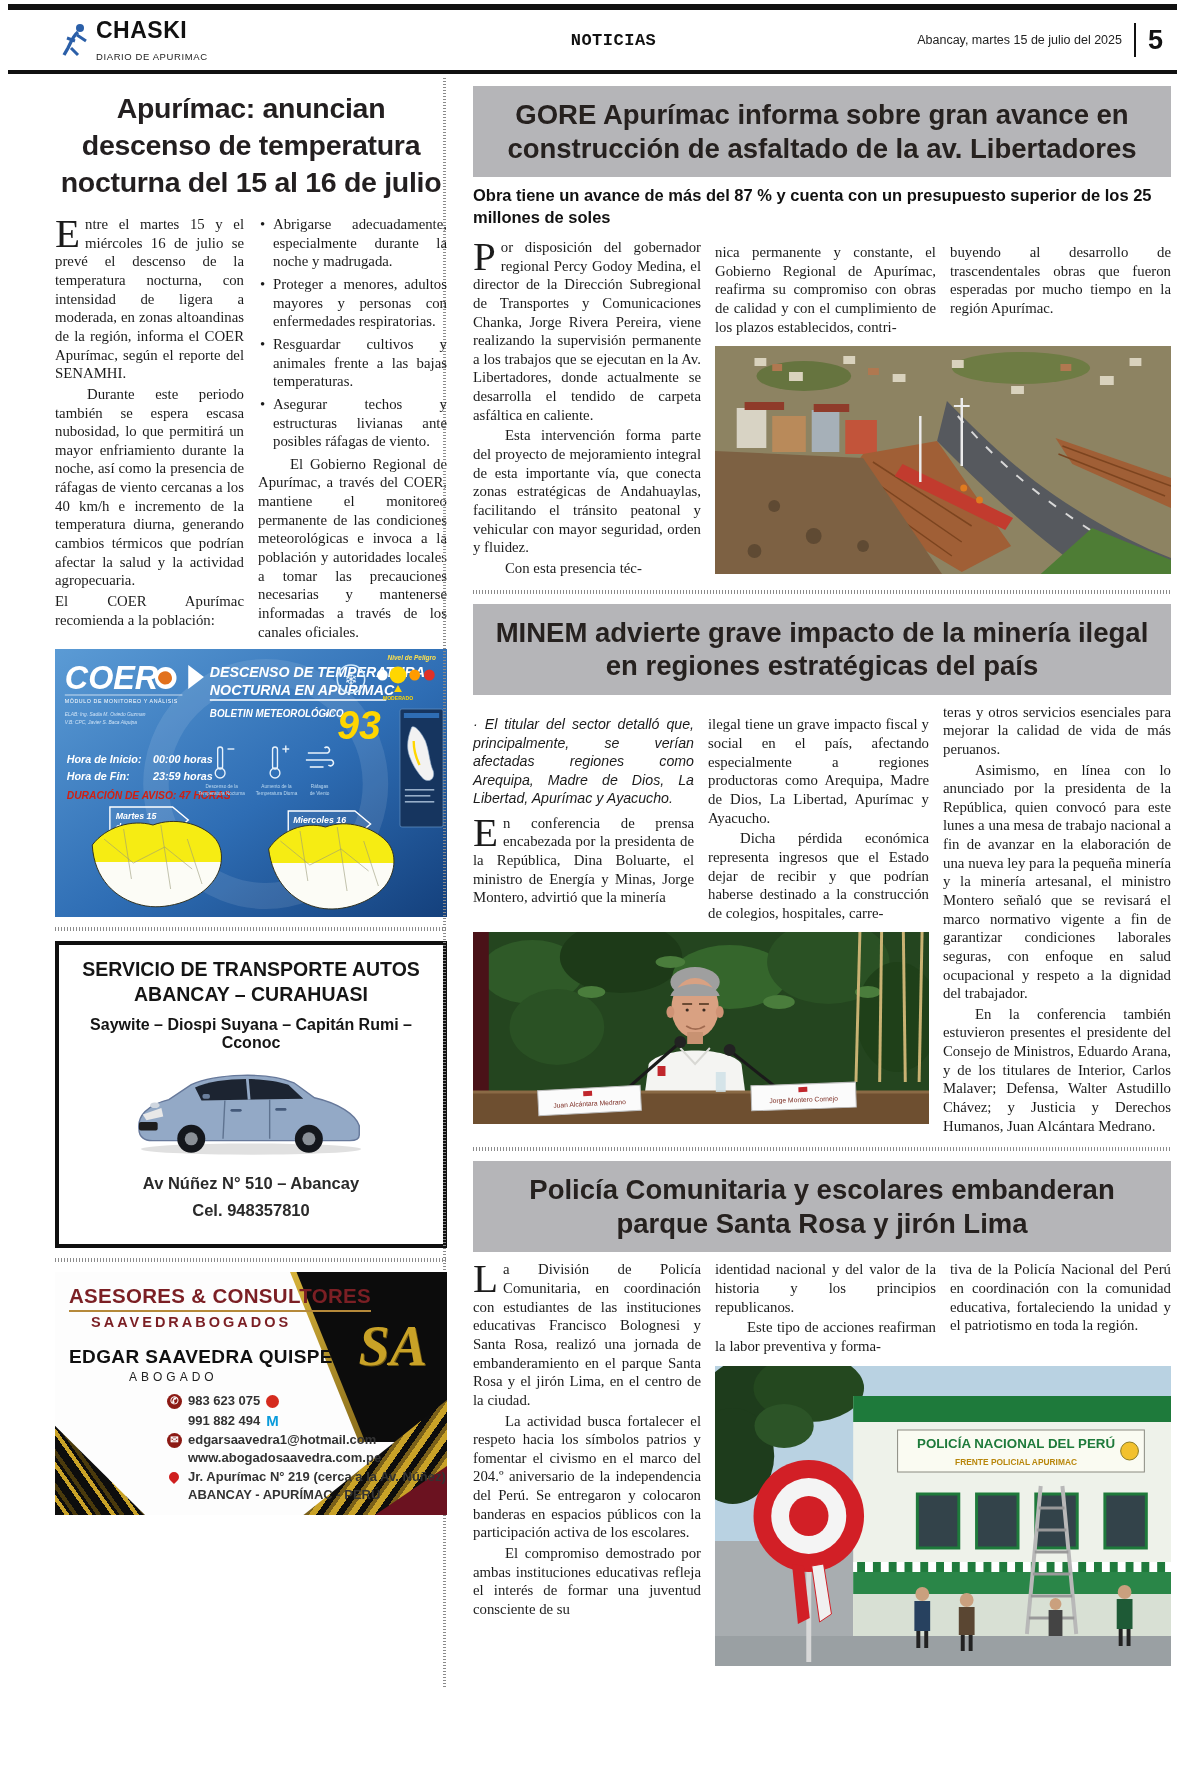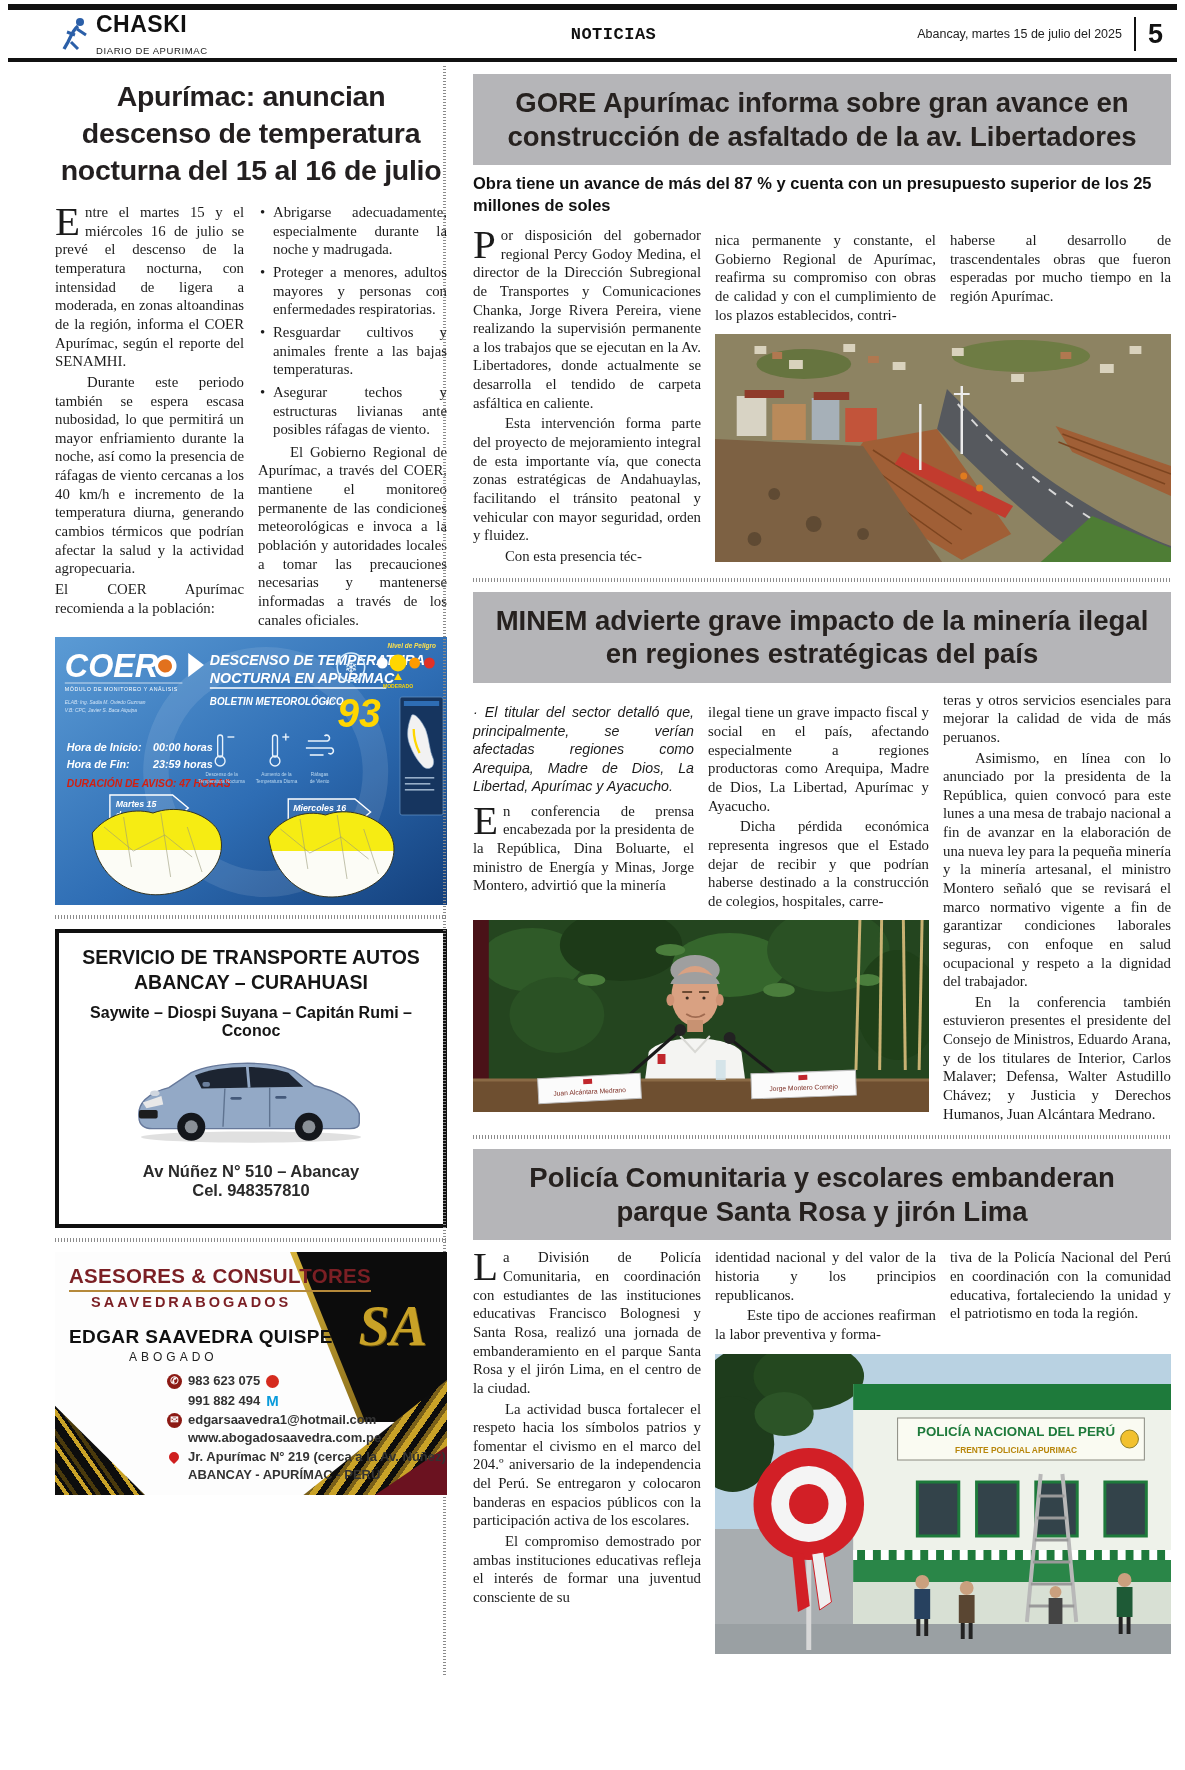--- a/index.html
+++ b/index.html
@@ -1,20 +1,20 @@
 <!DOCTYPE html>
 <html lang="es"><head>
 <meta charset="utf-8">
 <style>
   html,body{margin:0;padding:0;background:#ffffff;}
   .page{position:relative;width:1185px;height:1770px;background:#fff;overflow:hidden;
         font-family:"Liberation Serif",serif;color:#1b1b1b;}
   
   .top-rule{height:6px;background:#111;margin:4px 8px 0 8px;}
-  .masthead{display:flex;align-items:center;height:48px;margin:0 8px;padding:0 4px;gap:36px;}
+  .masthead{display:flex;align-items:center;height:60px;margin:0 8px;padding:0 4px;gap:36px;}
   .brand{display:flex;align-items:center;gap:6px;width:330px;padding-left:48px;}
   .brand-text{line-height:1;}
   .brand-name{font-family:"Liberation Sans",sans-serif;font-weight:bold;font-size:23px;letter-spacing:.5px;color:#111;}
   .brand-sub{font-family:"Liberation Sans",sans-serif;font-size:9.5px;letter-spacing:.6px;color:#222;margin-top:10px;}
   .section-title{flex:1;text-align:center;font-family:Liberation Mono, monospace;font-weight:bold;font-size:17px;letter-spacing:.5px;color:#111;}
   .date-page{display:flex;align-items:center;gap:12px;width:330px;justify-content:flex-end;padding-right:6px;}
   .edition-date{font-family:"Liberation Sans",sans-serif;font-size:12.5px;color:#222;}
   .pagenum-sep{width:2px;height:34px;background:#111;}
   .pagenum{font-family:"Liberation Sans",sans-serif;font-weight:bold;font-size:27px;color:#111;padding-right:4px;}
   .bottom-rule{height:4px;background:#111;margin:0 8px;}
@@ -42,21 +42,21 @@
   .col{flex:1;min-width:0;}
   .colwide{flex:2;min-width:0;display:flex;flex-direction:column;gap:8px;justify-content:center;}
   .intro-italic{font-family:"Liberation Sans",sans-serif;font-style:italic;font-size:14.2px;line-height:1.3;}
   .photo{display:block;width:100%;}
   
   .transport{border:4px solid #101010;margin-top:8px;padding:12px 6px 24px 6px;text-align:center;
       font-family:"Liberation Sans",sans-serif;color:#151515;}
   .transport .t1{font-weight:bold;font-size:19.5px;line-height:1.25;}
   .transport .route{font-weight:bold;font-size:16px;margin-top:10px;}
   .transport .addr{font-weight:bold;font-size:16.5px;margin-top:10px;color:#2a2a2a;}
-  .transport .cel{font-weight:bold;font-size:16.5px;color:#2a2a2a;}
+  .transport .cel{font-weight:bold;font-size:16.5px;margin-top:8px;color:#2a2a2a;}
   .law{position:relative;height:243px;margin-top:8px;background:#fdfdfd;overflow:hidden;font-family:"Liberation Sans",sans-serif;}
   .law-tr{position:absolute;top:0;right:0;width:215px;height:170px;background:#0c0c0c;
       clip-path:polygon(30% 0,100% 0,100% 100%,62% 100%);}
   .law-tr-gold{position:absolute;top:0;right:0;width:215px;height:170px;background:linear-gradient(#d6b23a,#8a6d1a);
       clip-path:polygon(27% 0,33% 0,65% 100%,59% 100%);}
   .law-sa{position:absolute;top:42px;right:20px;font-family:"Liberation Serif",serif;font-style:italic;font-weight:bold;
       font-size:56px;color:#c9a227;text-shadow:1px 1px 0 #6e5712;}
   .law-bl{position:absolute;bottom:0;left:0;width:150px;height:105px;clip-path:polygon(0 15%,60% 100%,0 100%);
       background:repeating-linear-gradient(55deg,#0d0d0d 0 8px,#c9a227 8px 12px,#0d0d0d 12px 15px,#4a3a0c 15px 19px);}
   .law-br{position:absolute;bottom:0;right:0;width:175px;height:115px;clip-path:polygon(100% 0,100% 100%,18% 100%);
@@ -302,21 +302,21 @@
             <p><span class="dropcap">P</span><span>or disposición del gobernador regional Percy Godoy Medina, el director de la Dirección Subregional de Transportes y Comunicaciones Chanka, Jorge Rivera Pereira, viene realizando la supervisión permanente a los trabajos que se ejecutan en la Av. Libertadores, donde actualmente se desarrolla el tendido de carpeta asfáltica en caliente.</span></p>
             <p class="ind">Esta intervención forma parte del proyecto de mejoramiento integral de esta importante vía, que conecta zonas estratégicas de Andahuaylas, facilitando el tránsito peatonal y vehicular con mayor seguridad, orden y fluidez.</p>
             <p class="ind">Con esta presencia téc-</p>
           </div>
           <div class="colwide">
             <div class="cols">
               <div class="col">
                   <p>nica permanente y constante, el Gobierno Regional de Apurímac, reafirma su compromiso con obras de calidad y con el cumplimiento de los plazos establecidos, contri-</p>
                 </div>
               <div class="col">
-                  <p>haberse al desarrollo de trascendentales obras que fueron esperadas por mucho tiempo en la región Apurímac.</p>
+                  <p>buyendo al desarrollo de trascendentales obras que fueron esperadas por mucho tiempo en la región Apurímac.</p>
                 </div>
             </div>
             <svg class="photo" viewBox="0 0 462 228" height="228" preserveAspectRatio="none">
               <rect width="462" height="228" fill="#8d8362"></rect>
               <ellipse cx="90" cy="30" rx="48" ry="15" fill="#66743f"></ellipse>
               <ellipse cx="310" cy="22" rx="70" ry="16" fill="#6e7c44"></ellipse>
               <g fill="#d9d2bd">
                 <rect x="40" y="12" width="12" height="8"></rect>
                   <rect x="75" y="26" width="14" height="9"></rect>
                   <rect x="130" y="10" width="12" height="8"></rect>

